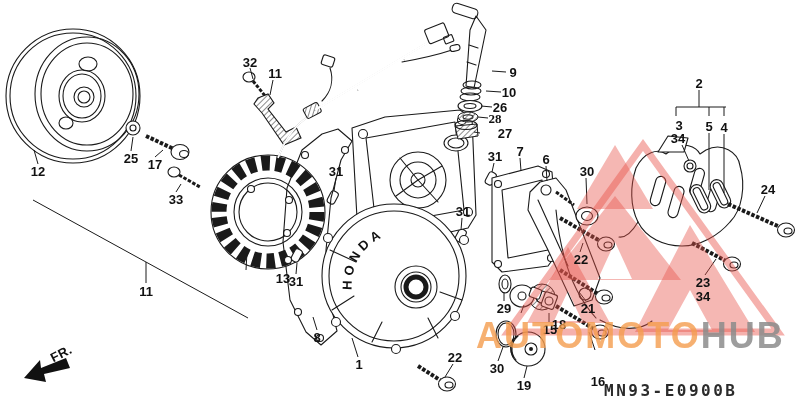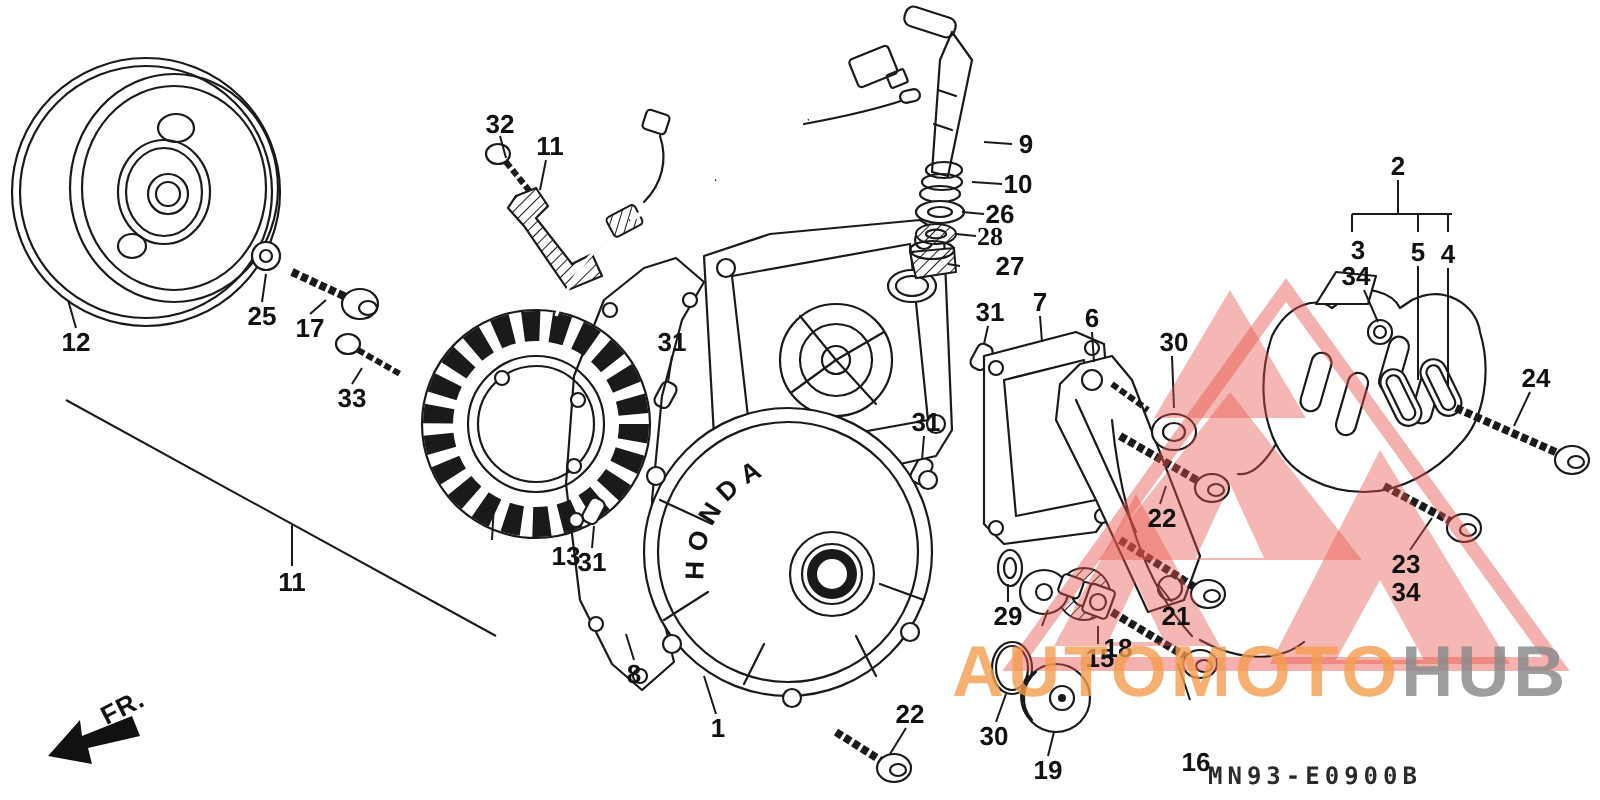--- a/index.html
+++ b/index.html
@@ -12,21 +12,21 @@
   .shaft{stroke:#1a1a1a;stroke-width:4;stroke-dasharray:3.5 1.6;fill:none;}
   #watermark-tris{position:absolute;left:0;top:0;z-index:2;pointer-events:none;}
   #labels-layer{position:absolute;left:0;top:0;width:800px;height:400px;z-index:3;}
   .part-label{position:absolute;transform:translate(-50%,-50%);font-size:13px;font-weight:bold;
               color:#111;letter-spacing:0px;line-height:1;white-space:nowrap;}
   #brand{position:absolute;left:476px;top:318px;z-index:4;display:flex;align-items:baseline;
          font-weight:bold;font-size:36px;letter-spacing:2px;line-height:1;pointer-events:none;}
   #brand .bl{opacity:.8;}
   #brand .br{opacity:.85;}
   #diagram-code{position:absolute;left:604px;top:381px;z-index:3;font-family:"DejaVu Sans Mono",monospace;
-                font-size:12px;letter-spacing:2.5px;color:#2b2b2b;font-weight:bold;}
+                font-size:16px;letter-spacing:2.5px;color:#2b2b2b;font-weight:bold;}
   #fr-block{position:absolute;left:22px;top:344px;z-index:3;width:60px;height:46px;}
   #fr-text{position:absolute;left:28px;top:2px;font-size:13px;font-weight:bold;color:#111;
            transform:rotate(-27deg);letter-spacing:0.5px;}
 </style>
 </head>
 <body>
 
 <div id="stage">
 
   <svg id="artwork" width="800" height="400" viewBox="0 0 800 400">

